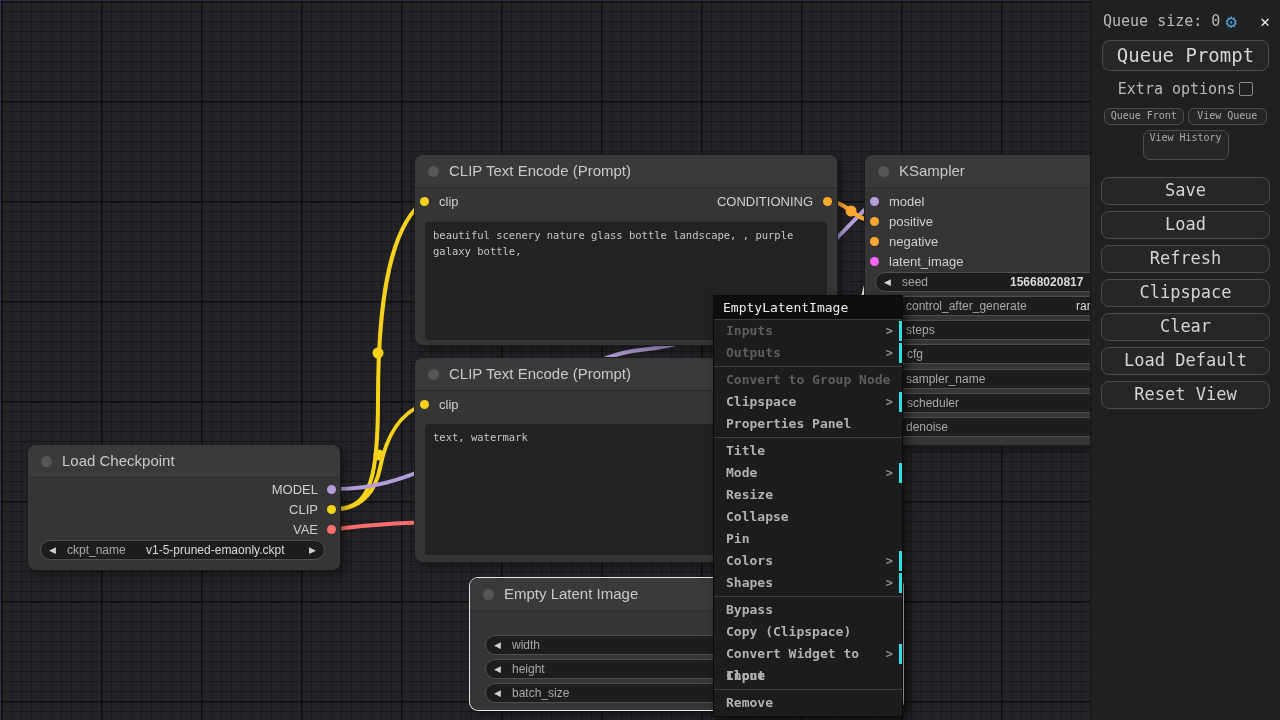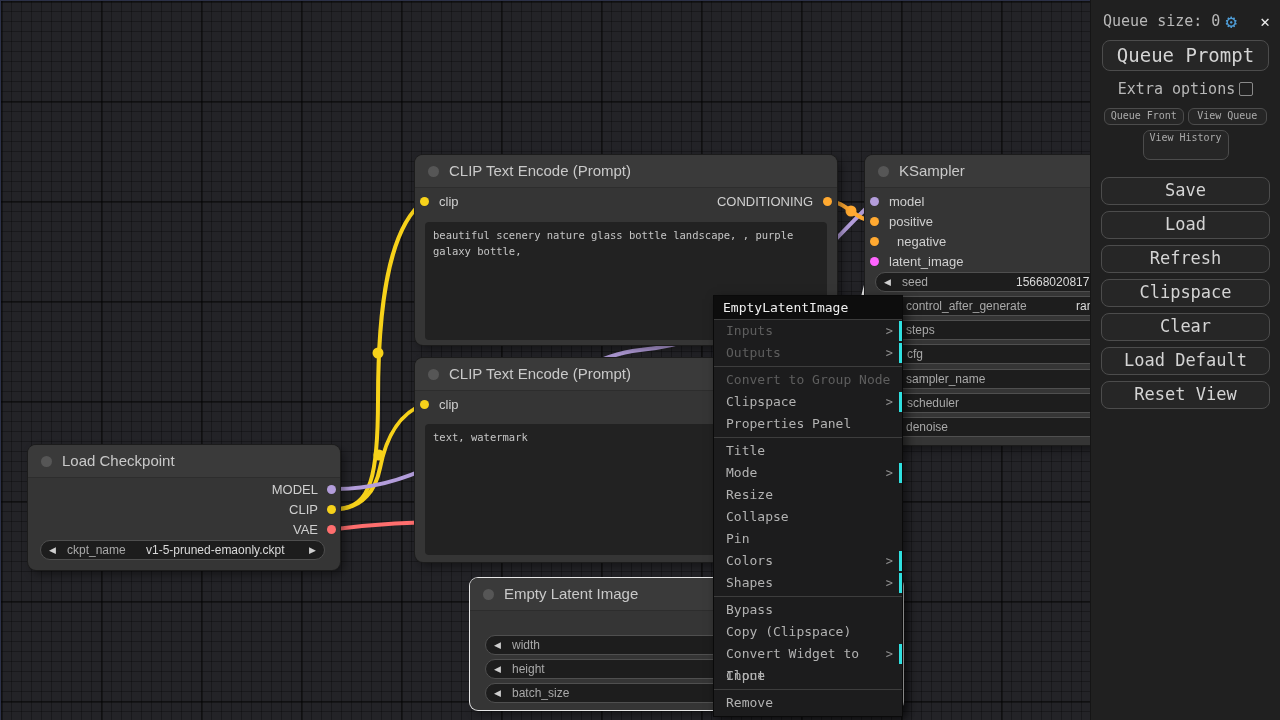--- a/index.html
+++ b/index.html
@@ -38,21 +38,21 @@
   .widget .arrL{position:absolute;left:8px;color:#cfcfcf;font-size:9px;top:0;}
   .widget .arrR{position:absolute;right:8px;color:#cfcfcf;font-size:9px;top:0;}
   .widget .wlabel{position:absolute;left:26px;color:#a9a9a9;}
   .widget .wval{position:absolute;color:#dadada;}
   
   .menu{position:absolute;left:713px;top:295px;width:190px;z-index:40;
         background:#1c1c1d;border:1px solid #0a0a0a;box-shadow:4px 4px 10px rgba(0,0,0,.55);
         font-family:"DejaVu Sans Mono",monospace;font-size:13px;box-sizing:border-box;padding-bottom:2px;}
   .menu .mtitle{height:23px;line-height:23px;background:#0d0d0d;color:#efefef;
         padding-left:9px;border-bottom:1px solid #3c3c3c;}
-  .mi{position:relative;height:22px;line-height:22px;padding-left:12px;color:#b2b2b2;}
+  .mi{position:relative;height:22px;line-height:22px;padding-left:12px;color:#b2b2b2;font-weight:bold;}
   .mi.disabled{color:#5e5e5e;}
   .mi .arrow{position:absolute;right:9px;top:0;color:#8f8f8f;font-size:12px;}
   .mi .cyanbar{position:absolute;right:0;top:1px;bottom:1px;width:3px;}
   .msep{height:0;border-top:1px solid #3d3d3d;margin:2px 0;}
   
   .sidebar{position:absolute;right:0;top:0;width:190px;height:720px;background:#202020;
         z-index:50;border-left:1px solid #151515;box-sizing:border-box;
         font-family:"DejaVu Sans Mono",monospace;}
   .sb-head{display:flex;align-items:center;margin:10px 10px 0 12px;height:22px;}
   .sb-head .qs{font-size:15px;color:#b8b8b8;}
@@ -107,28 +107,28 @@
     <div class="ta" style="left:10px;top:66px;width:402px;height:131px;">text, watermark</div>
   </div>
 
   <div class="node" style="left:865px;top:155px;width:320px;height:290px;">
     <div class="head"><span class="tdot"></span><span>KSampler</span></div>
     <span class="dot" style="left: 5px; top: 42px; background: rgb(179, 157, 219);"></span>
     <div class="slot" style="left:24px;top:40px;">model</div>
     <span class="dot" style="left: 5px; top: 62px; background: rgb(255, 169, 49);"></span>
     <div class="slot" style="left:24px;top:60px;">positive</div>
     <span class="dot" style="left: 5px; top: 82px; background: rgb(255, 169, 49);"></span>
-    <div class="slot" style="left:32px;top:80px;">negative</div>
+    <div class="slot" style="left:24px;top:80px;">negative</div>
     <span class="dot" style="left: 5px; top: 102px; background: rgb(255, 100, 255);"></span>
     <div class="slot" style="left:24px;top:100px;">latent_image</div>
 
     <div class="widget" style="left:10px;top:117px;width:300px;">
       <span class="arrL">◀</span>
       <span class="wlabel">seed</span>
-      <span class="wval" style="left:140px;">15668020817</span>
+      <span class="wval" style="left:134px;font-weight:bold;">15668020817</span>
       <span class="arrR">▶</span>
     </div>
     <div class="widget" style="left:10px;top:141px;width:300px;">
       <span class="wlabel" style="left:30px;">control_after_generate</span>
       <span class="wval" style="left:200px;">randomize</span>
     </div>
     <div class="widget" style="left:10px;top:165px;width:300px;">
       <span class="arrL">◀</span>
       <span class="wlabel" style="left:30px;">steps</span>
     </div>

